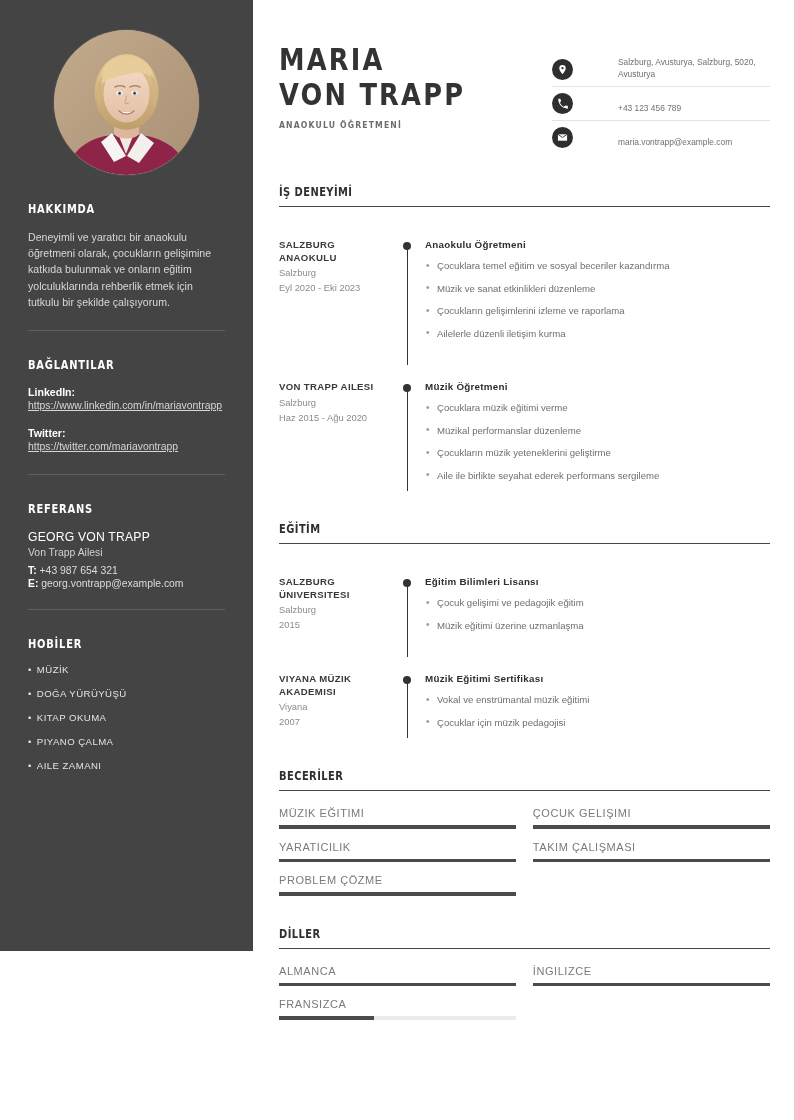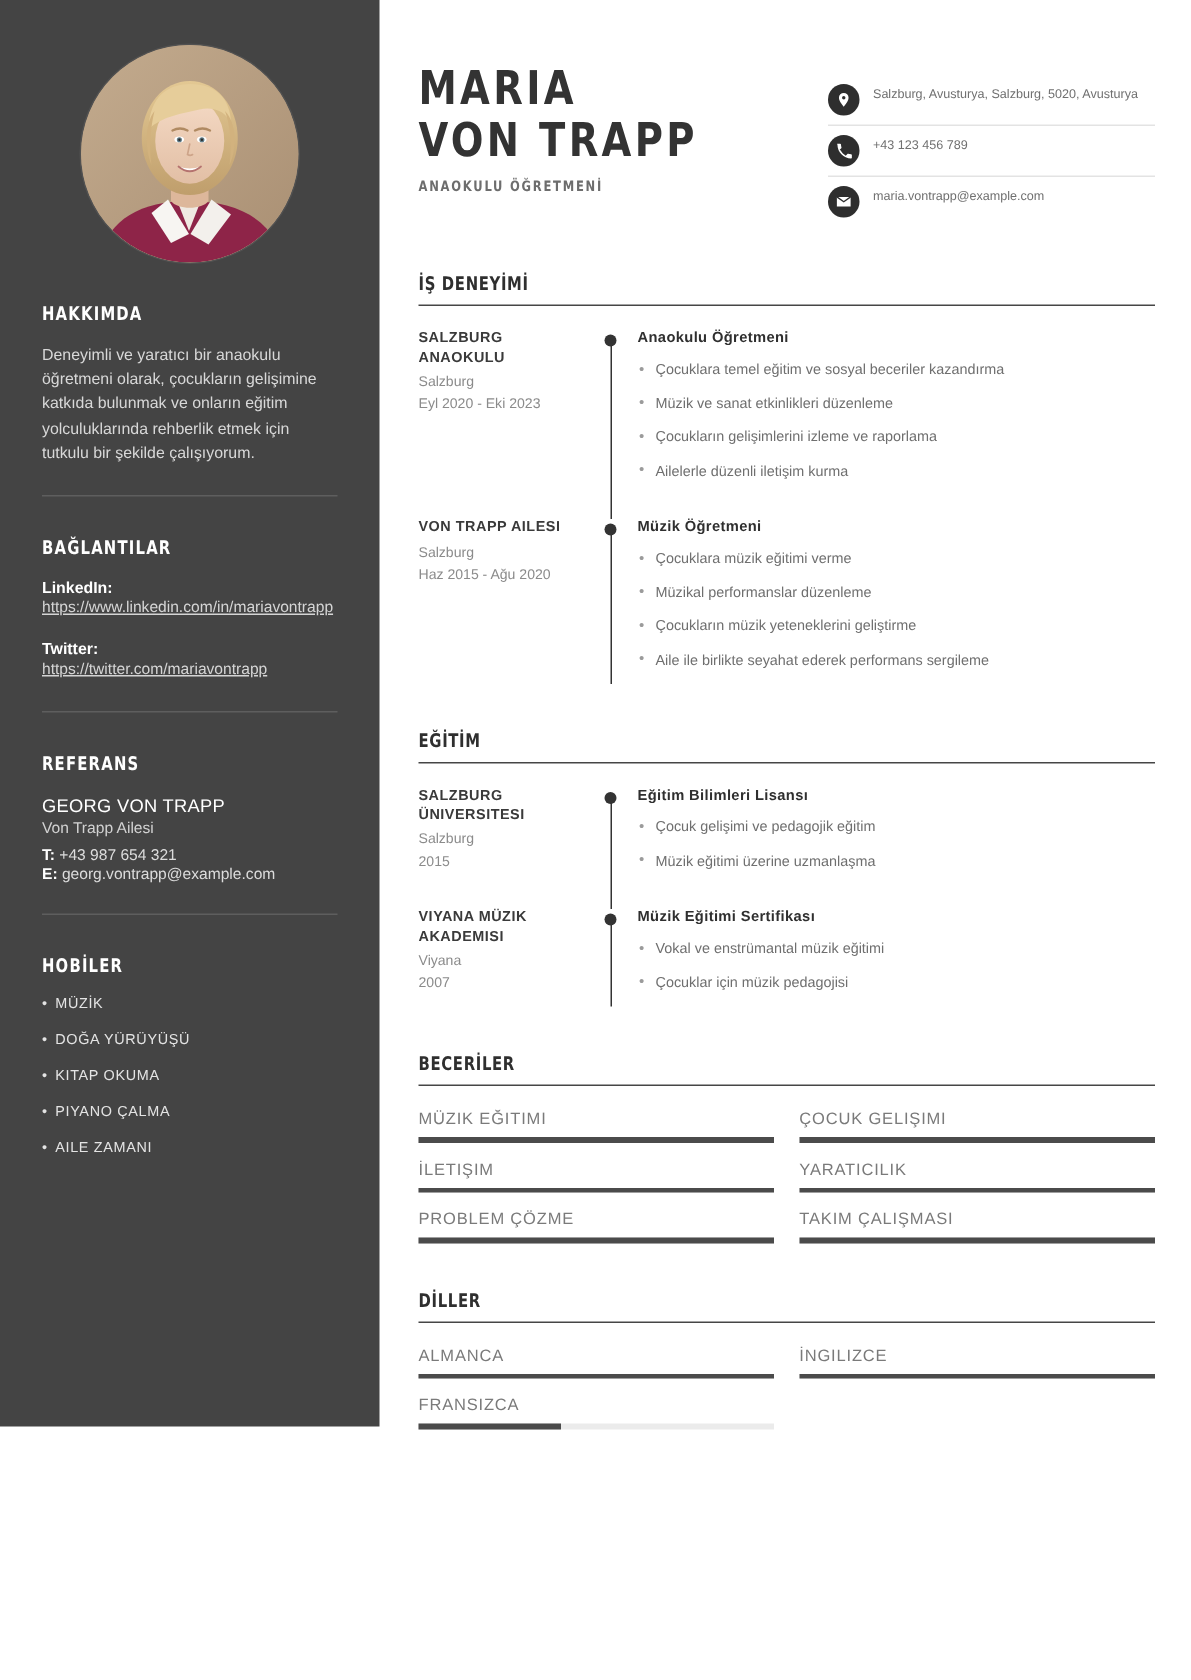--- a/index.html
+++ b/index.html
@@ -76,40 +76,40 @@
   }
   .name .l2 { display:block; margin-top:4px; }
   .role {
     font-family:"Liberation Sans Narrow","DejaVu Sans Condensed","Liberation Sans", sans-serif;
     font-weight:bold; font-size:9.5px; letter-spacing:1.3px;
     color:#6d6d6d; text-transform:uppercase; margin-top:9px;
     transform:scaleX(.9); transform-origin:left top;
   }
 
   .contacts { width:218px; margin-top:6px; }
-  .c-row { display:flex; align-items:flex-start; padding:5px 0 6px 0; }
+  .c-row { display:flex; align-items:flex-end; padding:5px 0 6px 0;gap:36px; }
   .c-row + .c-row { border-top:1px solid #e3e3e3; }
   .c-ico {
     width:21px; height:21px; min-width:21px; border-radius:50%;
     background:#2e2e2e; display:flex; align-items:center; justify-content:center;
     margin-right:9px; margin-top:1px;
   }
   .c-ico svg { display:block; }
   .c-txt { font-size:8.4px; line-height:11.6px; color:#707070; padding-top:2px; }
 
   .sec { margin-top:30px; }
   .sec-h {
     font-family:"Liberation Sans Narrow","DejaVu Sans Condensed","Liberation Sans", sans-serif;
     font-weight:bold; font-size:12.5px; letter-spacing:.5px;
     color:#2f2f2f; text-transform:uppercase;
     transform:scaleX(.88); transform-origin:left center;
   }
   .sec-rule { height:1px; background:#464646; margin-top:7px; }
 
-  .item { display:flex; position:relative; margin-top:16px; }
+  .item { display:flex; position:relative; margin-top:32px; }
   .item-left { width:118px; min-width:118px; padding-right:8px; }
   .org { font-size:9.6px; font-weight:bold; color:#3a3a3a; letter-spacing:.35px; line-height:12.6px; text-transform:uppercase; }
   .meta { font-size:9.4px; color:#8b8b8b; line-height:13px; margin-top:2px; }
 
   .tl { width:26px; min-width:26px; position:relative; }
   .tl-dot { width:8px; height:8px; border-radius:50%; background:#333333; position:absolute; left:6px; top:3px; }
   .tl-line { width:1px; background:#333333; position:absolute; left:9.5px; top:7px; bottom:-16px; }
   .item.last .tl-line { bottom:0; }
 
   .item-right { flex:1; padding-left:2px; }
@@ -375,39 +375,33 @@
               <div class="bar-fill" style="width: 100%;"></div>
             </div>
           </div>
           <div class="bar-item">
             <div class="bar-label">ÇOCUK GELIŞIMI</div>
             <div class="bar-track">
               <div class="bar-fill" style="width: 100%;"></div>
             </div>
           </div>
           <div class="bar-item">
-            <div class="bar-label">İLETIŞIM</div>
-            <div class="bar-track">
-              <div class="bar-fill" style="width: 100%;"></div>
-            </div>
-          </div>
-          <div class="bar-item">
             <div class="bar-label">YARATICILIK</div>
             <div class="bar-track">
               <div class="bar-fill" style="width: 100%;"></div>
             </div>
           </div>
           <div class="bar-item">
+            <div class="bar-label">TAKIM ÇALIŞMASI</div>
+            <div class="bar-track">
+              <div class="bar-fill" style="width: 100%;"></div>
+            </div>
+          </div>
+          <div class="bar-item">
             <div class="bar-label">PROBLEM ÇÖZME</div>
-            <div class="bar-track">
-              <div class="bar-fill" style="width: 100%;"></div>
-            </div>
-          </div>
-          <div class="bar-item">
-            <div class="bar-label">TAKIM ÇALIŞMASI</div>
             <div class="bar-track">
               <div class="bar-fill" style="width: 100%;"></div>
             </div>
           </div>
         </div>
     </section>
 
     <section class="sec">
       <div class="sec-h">DİLLER</div>
       <div class="sec-rule"></div>

